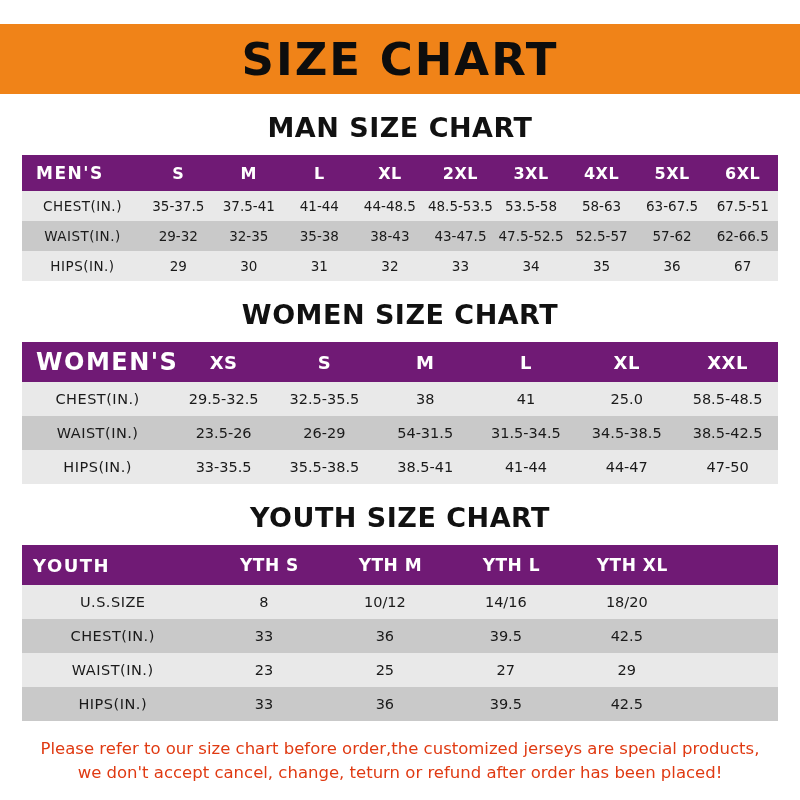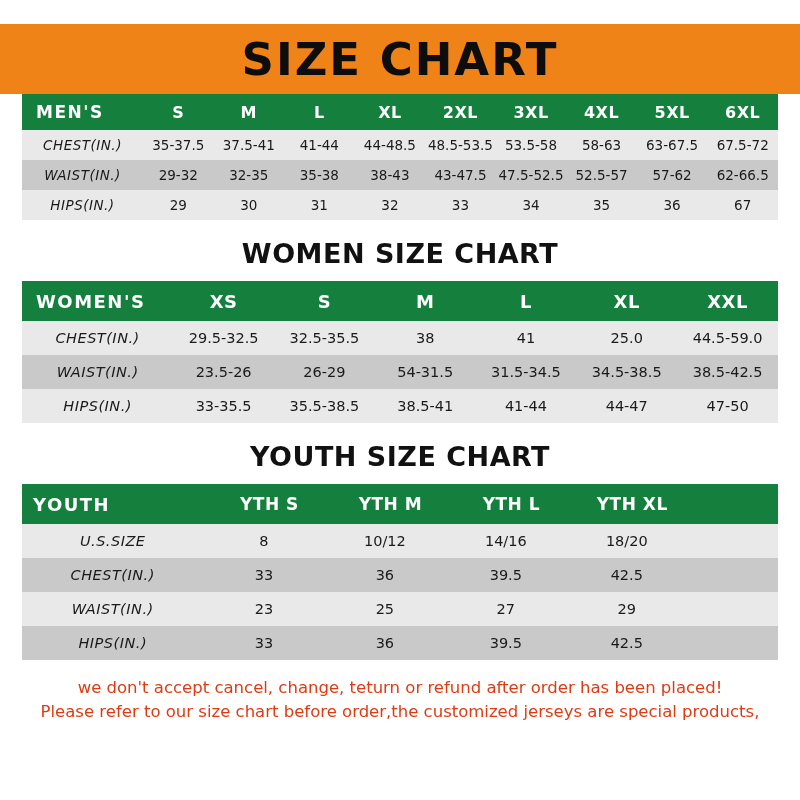--- a/index.html
+++ b/index.html
@@ -58,21 +58,21 @@
   table {
     width: 100%;
     border-collapse: collapse;
     table-layout: fixed;
   }
   table td, table th {
     padding: 0;
     margin: 0;
   }
   .hdr-row {
-    background: #15803d;
+    background: #701a75;
     color: #ffffff;
   }
   .hdr-row td {
     height: 36px;
     font-size: 16px;
     font-weight: 700;
     text-align: center;
     vertical-align: middle;
     letter-spacing: 0.5px;
   }
@@ -87,28 +87,27 @@
     height: 30px;
     font-size: 13.5px;
     color: #1a1a1a;
     text-align: center;
     vertical-align: middle;
   }
   .data-row td.label-cell {
     text-align: center;
     letter-spacing: 0.5px;
     font-size: 13.5px;
-    font-style: italic;
   }
   .row-light { background: #e9e9e9; }
   .row-dark  { background: #c9c9c9; }
 
   
   #women-table .hdr-row td { font-size: 18px; height: 40px; }
-  #women-table .hdr-row td.label-cell { font-size: 18px; }
+  #women-table .hdr-row td.label-cell { font-size: 24px; text-align: right; }
   #women-table .data-row td { height: 34px; font-size: 14.5px; }
 
   #youth-table .hdr-row td { font-size: 17px; height: 40px; padding-left: 11px; }
   #youth-table .hdr-row td.label-cell { font-size: 18px; }
   #youth-table .data-row td { height: 34px; font-size: 14.5px; }
 
   
   .footer-note {
     margin-top: 16px;
     padding: 0 18px;
@@ -124,20 +123,21 @@
 <body>
 
 <div id="page">
 
   <div class="banner">
     <div class="banner-title">SIZE CHART</div>
   </div>
 
   <div class="content">
 
+    <div class="section-title">MAN SIZE CHART</div>
     <table id="men-table">
       <colgroup>
         <col style="width:16%">
         <col span="9" style="width:9.33%">
       </colgroup>
       <tbody>
           <tr class="hdr-row">
             <td class="label-cell">MEN'S</td>
             <td>S</td>
             <td>M</td>
@@ -152,21 +152,21 @@
           <tr class="data-row row-light">
             <td class="label-cell">CHEST(IN.)</td>
             <td>35-37.5</td>
             <td>37.5-41</td>
             <td>41-44</td>
             <td>44-48.5</td>
             <td>48.5-53.5</td>
             <td>53.5-58</td>
             <td>58-63</td>
             <td>63-67.5</td>
-            <td>67.5-72</td>
+            <td>67.5-51</td>
           </tr>
           <tr class="data-row row-dark">
             <td class="label-cell">WAIST(IN.)</td>
             <td>29-32</td>
             <td>32-35</td>
             <td>35-38</td>
             <td>38-43</td>
             <td>43-47.5</td>
             <td>47.5-52.5</td>
             <td>52.5-57</td>
@@ -204,21 +204,21 @@
             <td>XL</td>
             <td>XXL</td>
           </tr>
           <tr class="data-row row-light">
             <td class="label-cell">CHEST(IN.)</td>
             <td>29.5-32.5</td>
             <td>32.5-35.5</td>
             <td>38</td>
             <td>41</td>
             <td>25.0</td>
-            <td>44.5-59.0</td>
+            <td>58.5-48.5</td>
           </tr>
           <tr class="data-row row-dark">
             <td class="label-cell">WAIST(IN.)</td>
             <td>23.5-26</td>
             <td>26-29</td>
             <td>54-31.5</td>
             <td>31.5-34.5</td>
             <td>34.5-38.5</td>
             <td>38.5-42.5</td>
           </tr>
@@ -279,18 +279,18 @@
             <td>33</td>
             <td>36</td>
             <td>39.5</td>
             <td>42.5</td>
             <td></td>
           </tr>
         </tbody>
     </table>
 
     <div class="footer-note">
+      <div>Please refer to our size chart before order,the customized jerseys are special products,</div>
       <div>we don't accept cancel, change, teturn or refund after order has been placed!</div>
-      <div>Please refer to our size chart before order,the customized jerseys are special products,</div>
     </div>
 
   </div>
 </div>
 
 </body></html>

